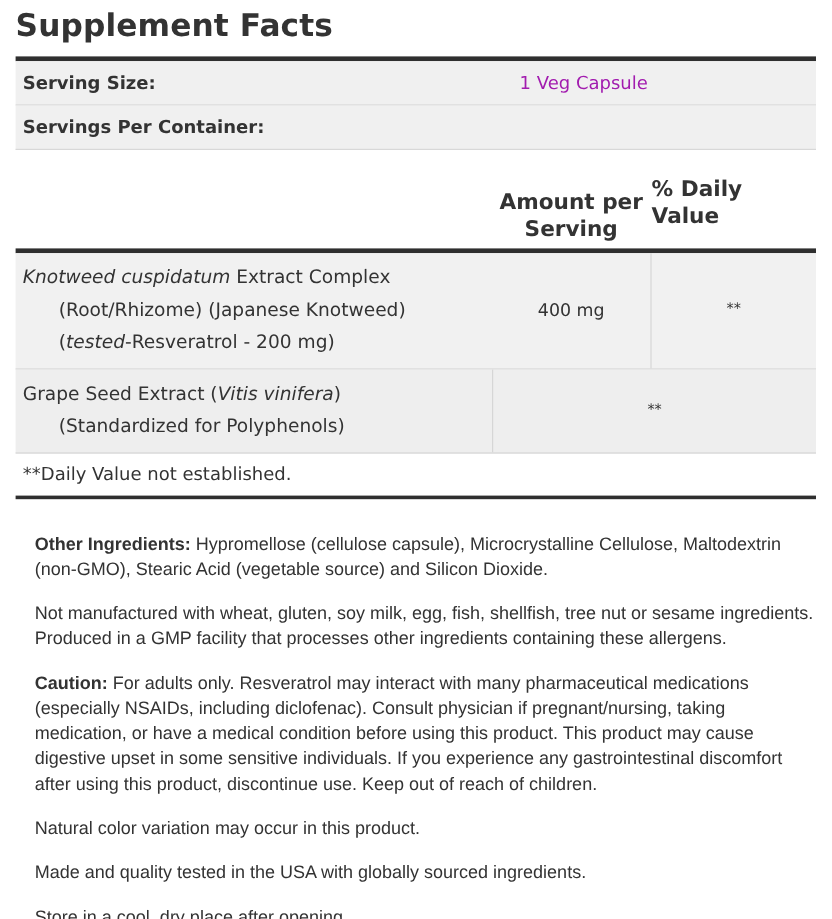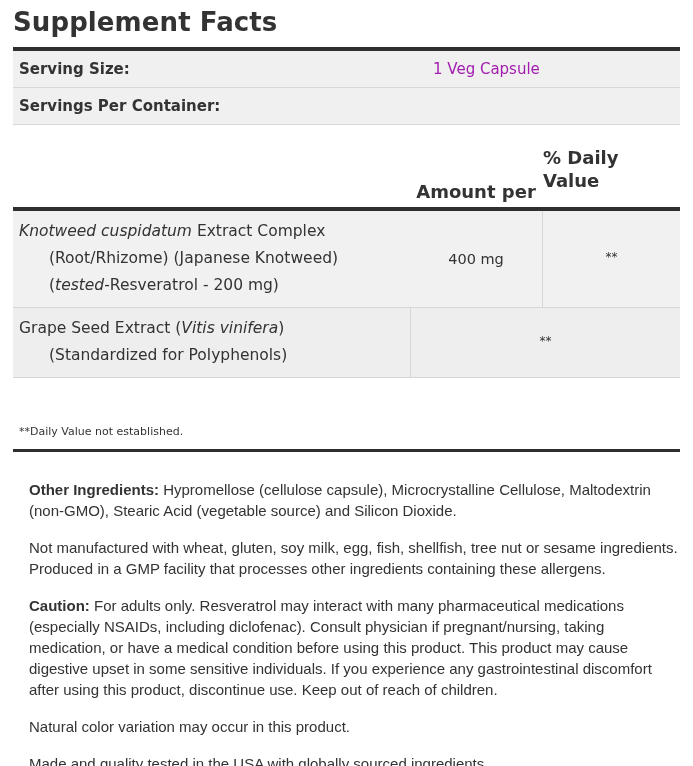--- a/index.html
+++ b/index.html
@@ -33,21 +33,21 @@
   .ing-row {
     display: flex; background: #f1f1f1; border-bottom: 1px solid #d6d6d6;
     font-size: 15.5px;
   }
   .ing-row.alt { background: #eeeeee; }
   .ing-row .c1 { width: 397px; padding: 7px 6px 8px 6px; box-sizing: border-box; line-height: 27px; }
   .ing-row .c2 { width: 132px; display: flex; align-items: center; justify-content: center; font-size: 14.5px; }
   .ing-row .c3 { flex: 1; display: flex; align-items: center; justify-content: center; border-left: 1px solid #d6d6d6; font-size: 12px; padding-bottom: 4px; }
   .indent { display: block; padding-left: 30px; }
   .footnote {
-    height: 35px; line-height: 35px; padding-left: 6px; font-size: 11px; margin-top: 36px;
+    height: 35px; line-height: 35px; padding-left: 6px; font-size: 15px;
   }
   .thickrule.bottom { height: 3px; }
   .notes { font-family: "Liberation Sans Narrow", "Liberation Sans", sans-serif; font-size: 15px; color: #333; line-height: 21px; margin-left: 16px; }
   .notes p { margin: 0 0 16px 0; }
   .notes .first { margin-top: 27px; }
   .notes b { font-weight: bold; }
 </style>
 </head>
 <body>
 
@@ -60,20 +60,21 @@
     <div class="val">1 Veg Capsule</div>
   </div>
   <div class="row-info">
     <div class="lbl">Servings Per Container:</div>
   </div>
 
   <div class="head-row">
     <div class="c1"></div>
     <div class="c2">
       <div>Amount per</div>
+      <div>Serving</div>
     </div>
     <div class="c3">% Daily Value</div>
   </div>
   <div class="thickrule"></div>
 
   <div class="ing-table">
     <div class="ing-row">
       <div class="c1">
         <span><i>Knotweed cuspidatum</i><span> Extract Complex</span></span>
         <span class="indent">(Root/Rhizome) (Japanese Knotweed)</span>

